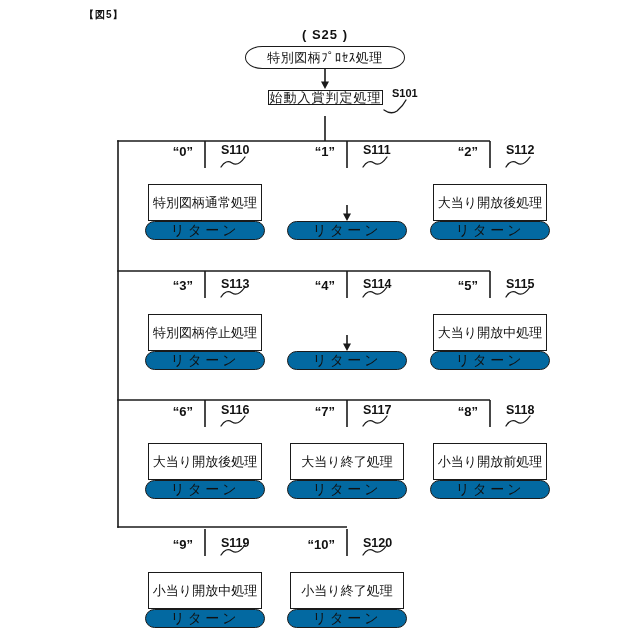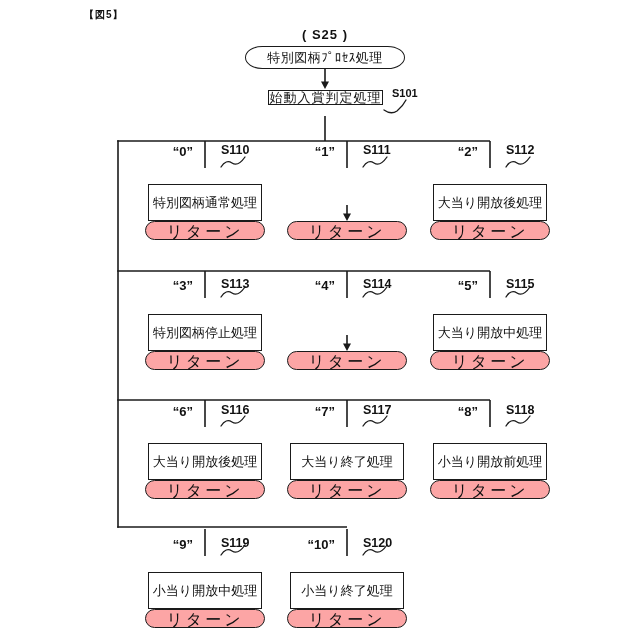--- a/index.html
+++ b/index.html
@@ -15,21 +15,21 @@
 
   .branch{position:absolute;width:114px;height:100px;}
   .c1{left:148px}.c2{left:290px}.c3{left:433px}
   .r1{top:141px}.r2{top:271px}.r3{top:400px}.r4{top:529px}
   .branch .case{position:absolute;right:69px;top:3px;font-size:13px;font-weight:600;white-space:nowrap;}
   .branch .step{position:absolute;left:73px;top:2px;font-size:12.5px;font-weight:bold;white-space:nowrap;}
   .r2 .case{top:7px}.r2 .step{top:6px}
   .r3 .case{top:4px}.r3 .step{top:3px}
   .r4 .case{top:8px}.r4 .step{top:7px}
   .pbox{position:absolute;left:0;top:27px;width:114px;height:37px;border:1.8px solid #1a1a1a;background:#fff;display:flex;align-items:center;justify-content:center;font-size:13px;white-space:nowrap;box-sizing:border-box;margin-top:16px;}
-  .roval{position:absolute;left:-3px;top:80px;width:120px;height:19px;border:1.6px solid #1a1a1a;border-radius:10px;background:#fca5a5;display:flex;align-items:flex-start;justify-content:center;font-size:16px;letter-spacing:3px;box-sizing:border-box;}
+  .roval{position:absolute;left:-3px;top:80px;width:120px;height:19px;border:1.6px solid #1a1a1a;border-radius:10px;background:#0369a1;display:flex;align-items:flex-start;justify-content:center;font-size:14px;letter-spacing:3px;box-sizing:border-box;}
 </style>
 </head>
 <body>
 
 <div class="stage">
   <svg id="wires" width="640" height="640" viewBox="0 0 640 640">
       <line x1="325" y1="68" x2="325" y2="82" stroke="#1a1a1a" stroke-width="1.6"></line>
       <polygon points="321,81.5 329,81.5 325,89" fill="#1a1a1a"></polygon>
       <line x1="325" y1="116" x2="325" y2="141" stroke="#1a1a1a" stroke-width="1.6"></line>
       <line x1="117.2" y1="141" x2="490" y2="141" stroke="#1a1a1a" stroke-width="1.6"></line>

